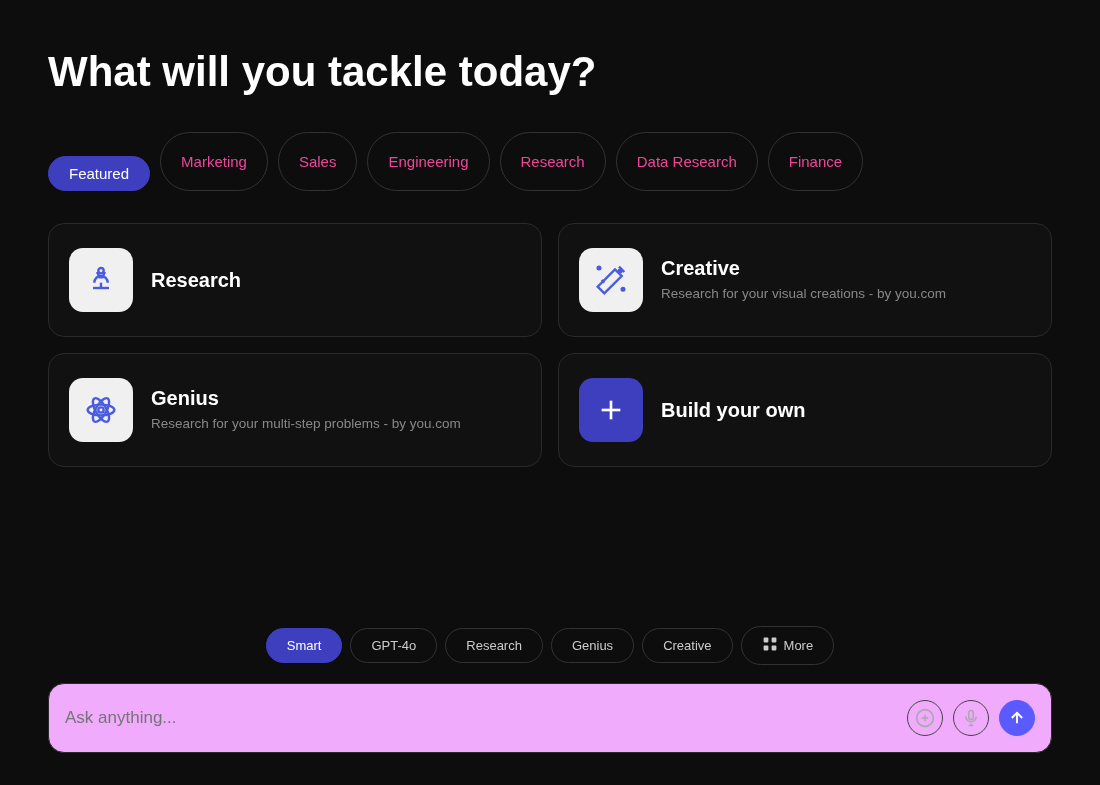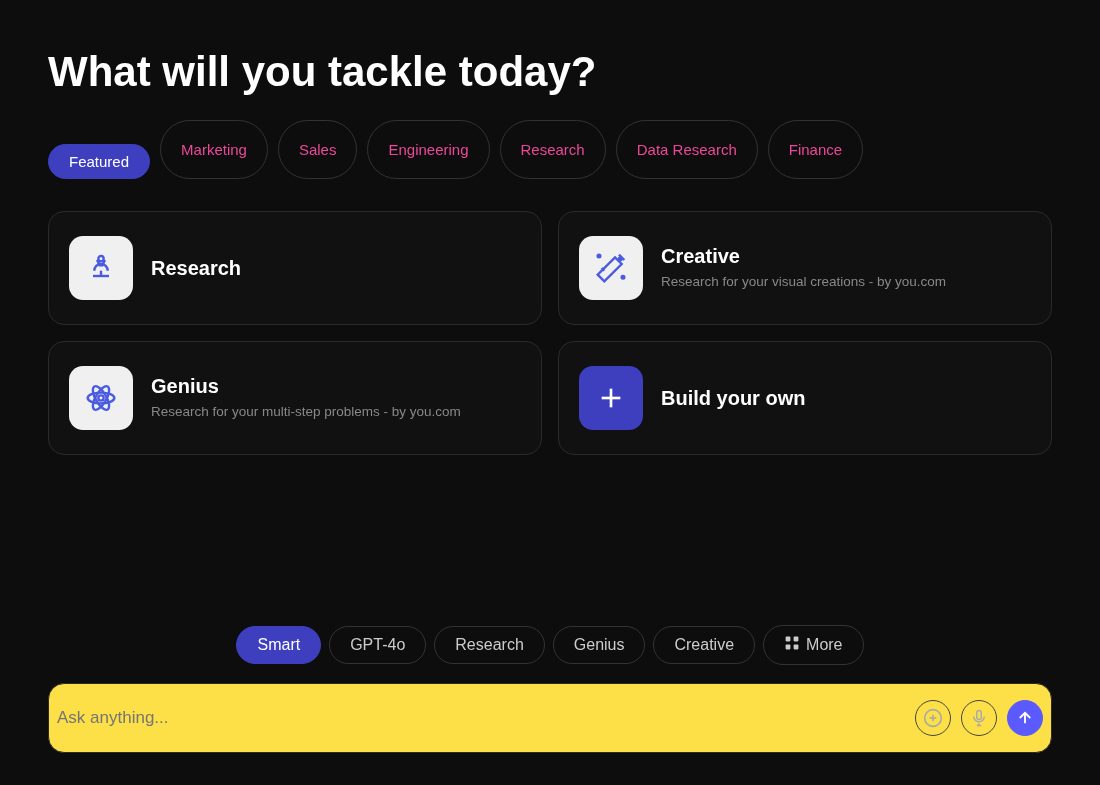--- a/index.html
+++ b/index.html
@@ -12,21 +12,21 @@
       overflow: hidden;
       display: flex;
       flex-direction: column;
       padding: 48px 48px 32px 48px;
     }
 
     .main-title {
       font-size: 42px;
       font-weight: 700;
       color: #ffffff;
-      margin-bottom: 24px;
+      margin-bottom: 36px;
       line-height: 1.15;
     }
 
     .category-tabs {
       display: flex;
       gap: 10px;
       flex-wrap: wrap;
       margin-bottom: 32px;
     }
 
@@ -123,43 +123,43 @@
       gap: 8px;
       align-items: center;
     }
 
     .model-tab {
       padding: 9px 20px;
       border-radius: 999px;
       border: 1.5px solid #333;
       background: transparent;
       color: #cccccc;
-      font-size: 16px;
+      font-size: 13px;
       cursor: pointer;
       white-space: nowrap;
       display: flex;
       align-items: center;
       gap: 6px;
     }
 
     .model-tab.active {
       background: #3d3fbf;
       border-color: #3d3fbf;
       color: #ffffff;
     }
 
     .input-bar {
       width: 100%;
       max-width: 1004px;
-      background: #fde047;
+      background: #f0abfc;
       border: 1.5px solid #2a2a2a;
       border-radius: 16px;
       display: flex;
       align-items: center;
-      padding: 16px 8px;
+      padding: 16px 16px;
       gap: 12px;
     }
 
     .input-field {
       flex: 1;
       background: transparent;
       border: none;
       outline: none;
       color: #666666;
       font-size: 17px;

